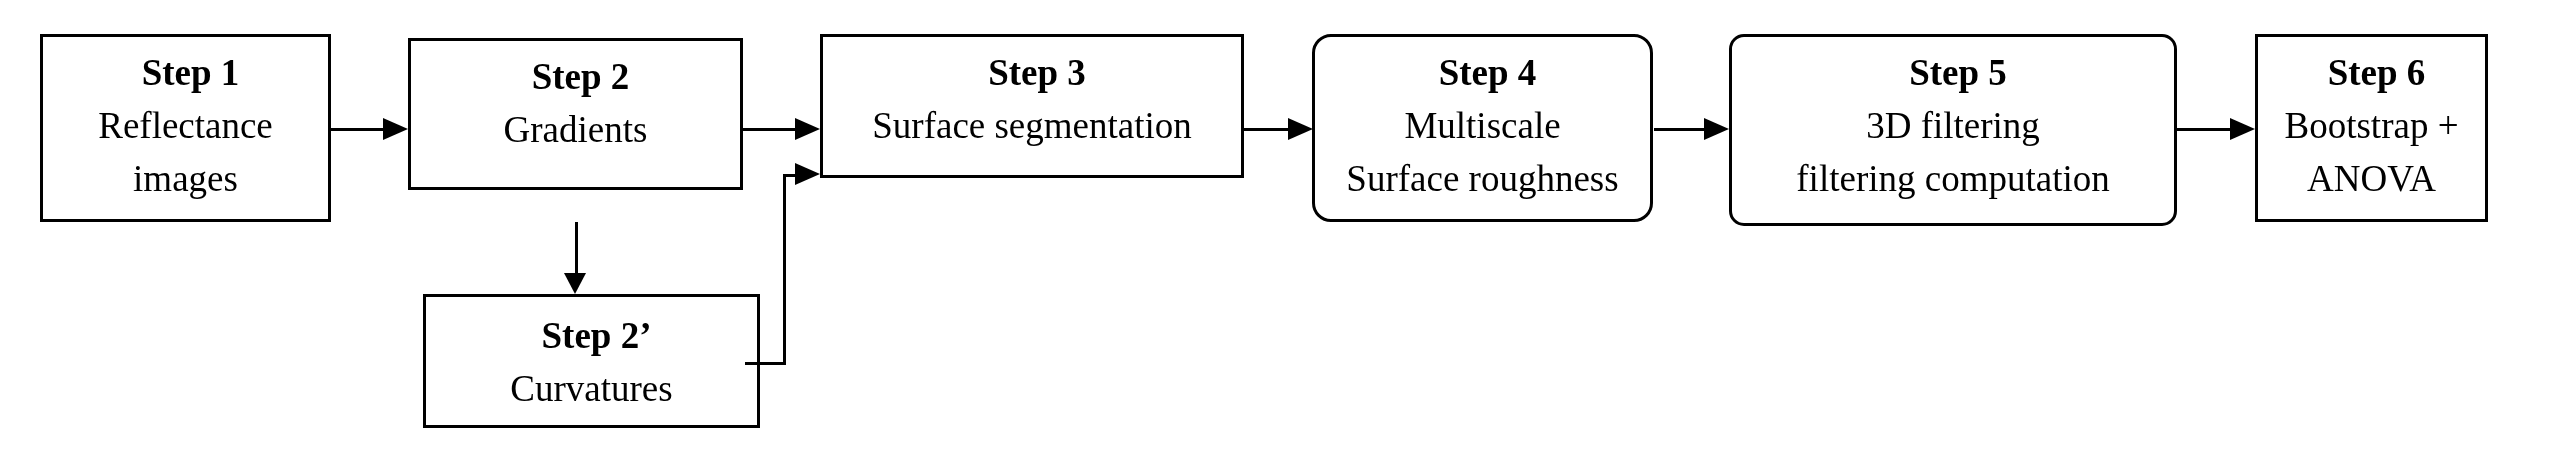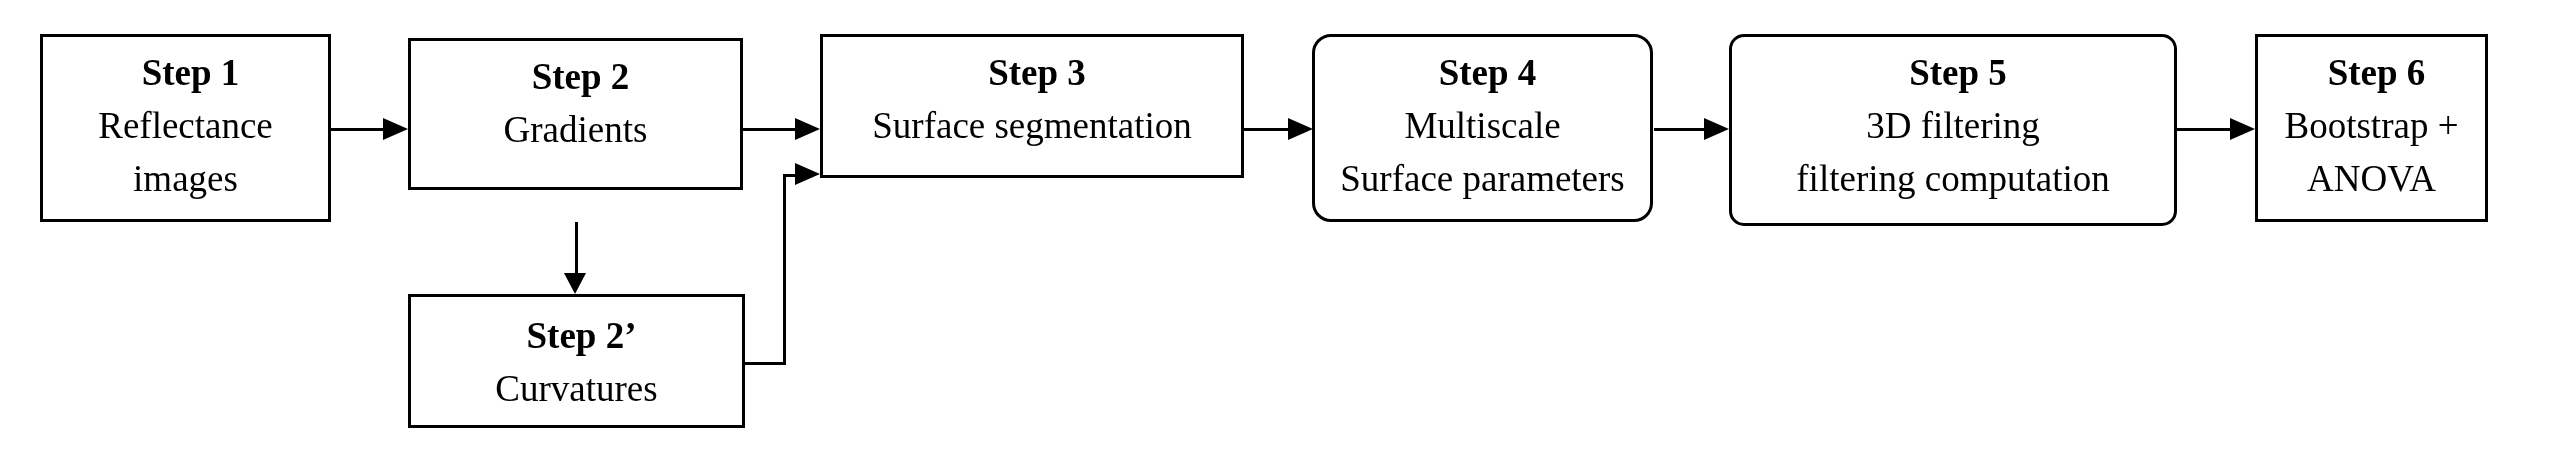--- a/index.html
+++ b/index.html
@@ -47,34 +47,34 @@
     <div class="title">Step 1</div>
     <div class="line">Reflectance</div>
     <div class="line">images</div>
   </div>
 
   <div class="box pad-top" style="left:408px;top:38px;width:335px;height:152px;">
     <div class="title">Step 2</div>
     <div class="line">Gradients</div>
   </div>
 
-  <div class="box pad-top-sm" style="left:408px;top:294px;width:337px;height:134px;">
+  <div class="box pad-top-sm" style="left:423px;top:294px;width:337px;height:134px;">
     <div class="title">Step 2’</div>
     <div class="line">Curvatures</div>
   </div>
 
   <div class="box pad-top" style="left:820px;top:34px;width:424px;height:144px;">
     <div class="title">Step 3</div>
     <div class="line">Surface segmentation</div>
   </div>
 
   <div class="box pad-top" style="left:1312px;top:34px;width:341px;height:188px;border-radius:19px;">
     <div class="title">Step 4</div>
     <div class="line">Multiscale</div>
-    <div class="line">Surface parameters</div>
+    <div class="line">Surface roughness</div>
   </div>
 
   <div class="box pad-top" style="left:1729px;top:34px;width:448px;height:192px;border-radius:15px;">
     <div class="title">Step 5</div>
     <div class="line">3D filtering</div>
     <div class="line">filtering computation</div>
   </div>
 
   <div class="box pad-top" style="left:2255px;top:34px;width:233px;height:188px;">
     <div class="title">Step 6</div>

